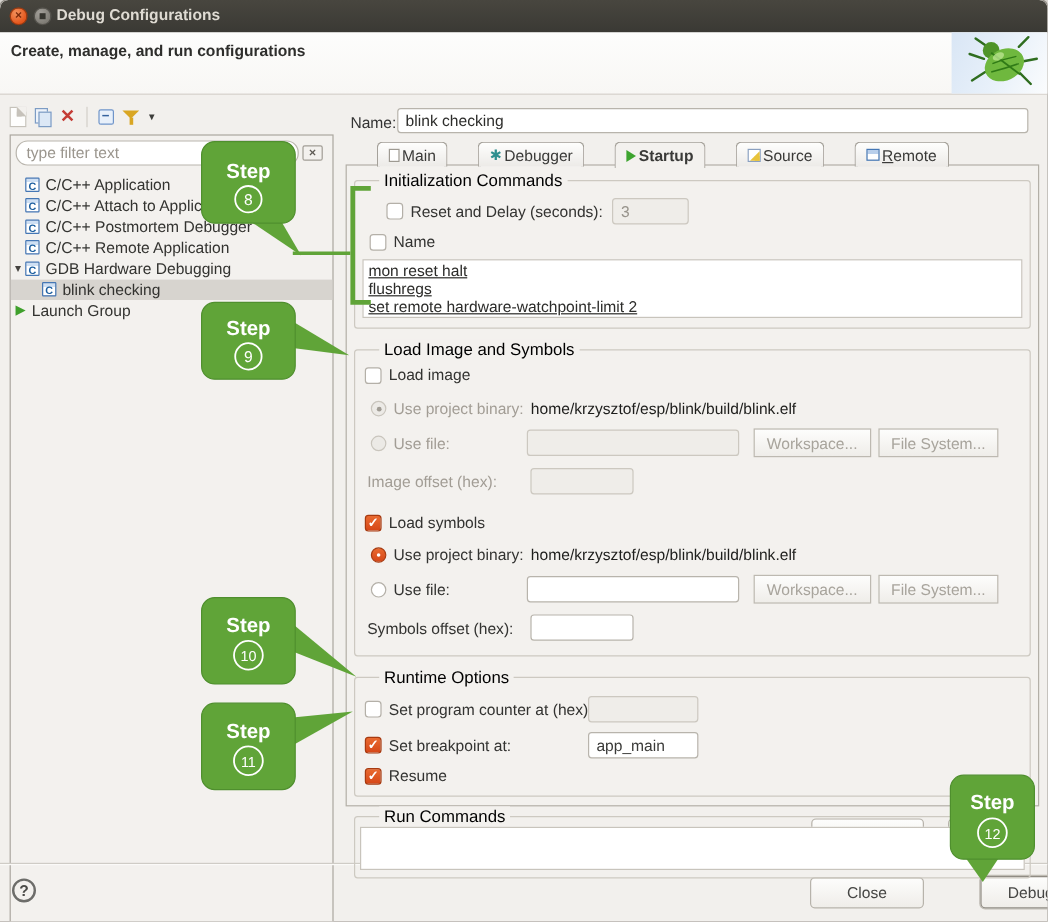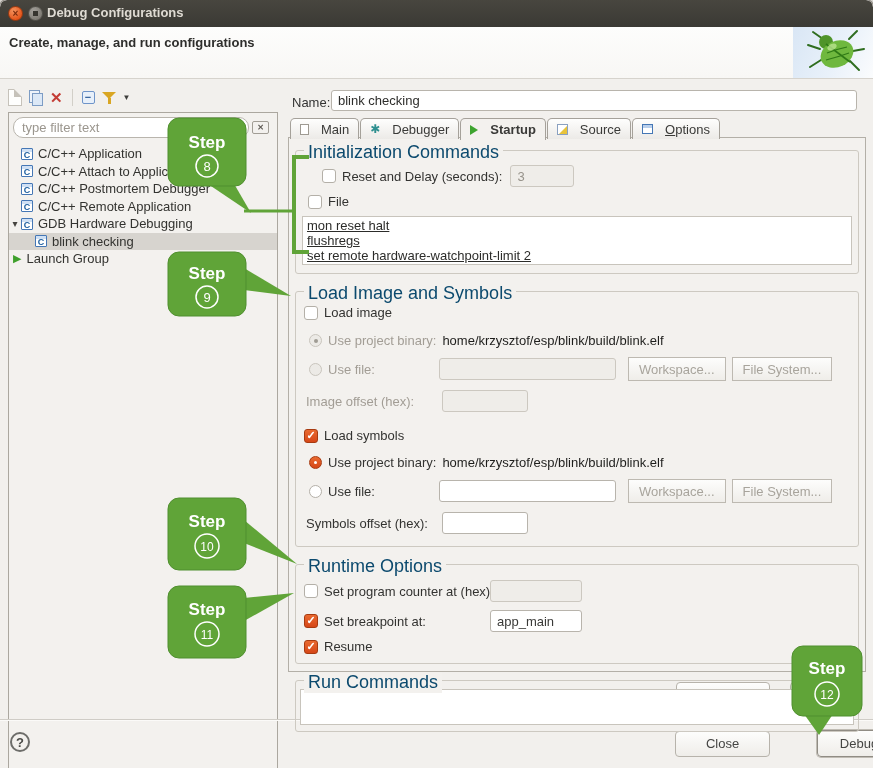--- a/index.html
+++ b/index.html
@@ -64,36 +64,36 @@
   .panel-status{position:absolute;left:0;right:0;bottom:0;height:25px;border-top:1px solid #c6c2bb;
     padding:5px 0 0 6px;font-size:13px;color:#3c3c3a;box-sizing:border-box;}
   .help-btn{position:absolute;left:10px;top:732px;width:20px;height:20px;border:2px solid #6d6d6a;
     border-radius:50%;color:#4a4a47;font-size:13px;font-weight:bold;text-align:center;line-height:17px;box-sizing:border-box;}
   
   .name-label{position:absolute;left:292px;top:95px;font-size:13px;color:#333;}
   .name-input{position:absolute;left:331px;top:90px;width:526px;height:21px;border:1px solid #b8b4ac;
     border-radius:3px;background:#fff;padding:0 6px;font-size:13px;color:#2d2d2b;box-sizing:border-box;
     font-family:"Liberation Sans",sans-serif;}
   .tabs{position:absolute;left:290px;top:117px;display:flex;align-items:flex-end;z-index:3;}
-  .tab{height:21px;padding:0 9px;display:flex;align-items:center;gap:12px;font-size:13px;color:#3a3a38;
+  .tab{height:21px;padding:0 9px;display:flex;align-items:center;gap:2px;font-size:13px;color:#3a3a38;
     background:linear-gradient(#fefefd,#ecEAe7);border:1px solid #a5a19a;border-bottom:none;
-    border-radius:5px 5px 0 0;margin-right:1px;box-sizing:border-box;}
+    border-radius:5px 5px 0 0;margin-right:1px;box-sizing:border-box;margin-left:24px;}
   .tab.selected{background:#f3f1ee;font-weight:bold;height:22px;position:relative;top:1px;}
   .tab.mnemonic .tlabel::first-letter{text-decoration:underline;}
   .icon-page{width:9px;height:11px;background:#fff;border:1px solid #9e9a92;box-sizing:border-box;}
   .icon-debugger{color:#2e8f8f;font-size:12px;line-height:12px;}
   .icon-play{width:0;height:0;border-left:8px solid #3da42f;border-top:5px solid transparent;border-bottom:5px solid transparent;}
   .icon-source{position:relative;width:11px;height:11px;background:#fff;border:1px solid #8aa0c0;box-sizing:border-box;}
   .icon-source::after{content:"";position:absolute;right:0;bottom:0;border:4px solid transparent;
     border-right-color:#e8c33a;border-bottom-color:#e8c33a;}
   .icon-common{width:11px;height:10px;border:1px solid #4577b5;background:linear-gradient(#b9cfeb 0,#b9cfeb 3px,#fff 3px);box-sizing:border-box;}
   .content{position:absolute;left:288px;top:137px;width:578px;height:535px;border:1px solid #b3afa7;
     background:#f3f1ee;box-sizing:border-box;z-index:1;}
   .group{position:relative;border:1px solid #cdc9c1;border-radius:3px;margin:0 6px;box-sizing:border-box;}
-  .legend{position:absolute;top:-9px;left:8px;background:#f3f1ee;padding:0 4px;font-size:18px;color:#0c4a6e;}
+  .legend{position:absolute;top:-9px;left:20px;background:#f3f1ee;padding:0 4px;font-size:14px;color:#000000;}
   .row{display:flex;align-items:center;gap:6px;position:relative;}
   .cb{flex:none;width:14px;height:14px;border:1px solid #b4b0a8;border-radius:3px;background:#fff;box-sizing:border-box;position:relative;}
   .cb.checked{background:linear-gradient(#e96a30,#d64718);border-color:#a73a10;}
   .cb.checked::after{content:"✓";position:absolute;left:1.5px;top:-1px;color:#fff;font-size:11px;font-weight:bold;}
   .rb{flex:none;width:13px;height:13px;border:1px solid #b4b0a8;border-radius:50%;background:#fff;box-sizing:border-box;position:relative;}
   .rb.sel{background:linear-gradient(#e96a30,#d64718);border-color:#a73a10;}
   .rb.sel::after{content:"";position:absolute;left:4px;top:4px;width:3px;height:3px;border-radius:50%;background:#fff;}
   .rb.dis{background:#ecEAe6;border-color:#c9c5bd;}
   .rb.dis.sel{background:#ecEAe6;border-color:#c9c5bd;}
   .rb.dis.sel::after{content:"";position:absolute;left:3.5px;top:3.5px;width:4px;height:4px;border-radius:50%;background:#a09c94;}
@@ -218,36 +218,36 @@
     <div class="tab selected">
       <span class="icon-play"></span>
       <span class="tlabel">Startup</span>
     </div>
     <div class="tab">
       <span class="icon-source"></span>
       <span class="tlabel">Source</span>
     </div>
     <div class="tab mnemonic">
       <span class="icon-common"></span>
-      <span class="tlabel">Options</span>
+      <span class="tlabel">Remote</span>
     </div>
   </div>
 
   <div class="content">
 
     <div class="group" style="margin-top:12px;padding:10px 6px 8px;">
       <span class="legend">Initialization Commands</span>
       <div class="row" style="margin:4px 0 0 20px;">
         <span class="cb"></span>
         <span class="lab">Reset and Delay (seconds):</span>
         <input class="tfield dis" style="width: 64px; margin-left: 2px;" disabled="" value="3">
       </div>
       <div class="row" style="margin:7px 0 0 6px;">
         <span class="cb"></span>
-        <span class="lab">File</span>
+        <span class="lab">Name</span>
       </div>
       <div class="cmdbox" style="margin-top:7px;height:45px;">mon reset halt
 flushregs
 set remote hardware-watchpoint-limit 2</div>
     </div>
 
     <div class="group" style="margin-top:17px;padding:9px 6px 12px;">
       <span class="legend">Load Image and Symbols</span>
       <div class="row" style="margin:4px 0 0 2px;">
         <span class="cb"></span>

